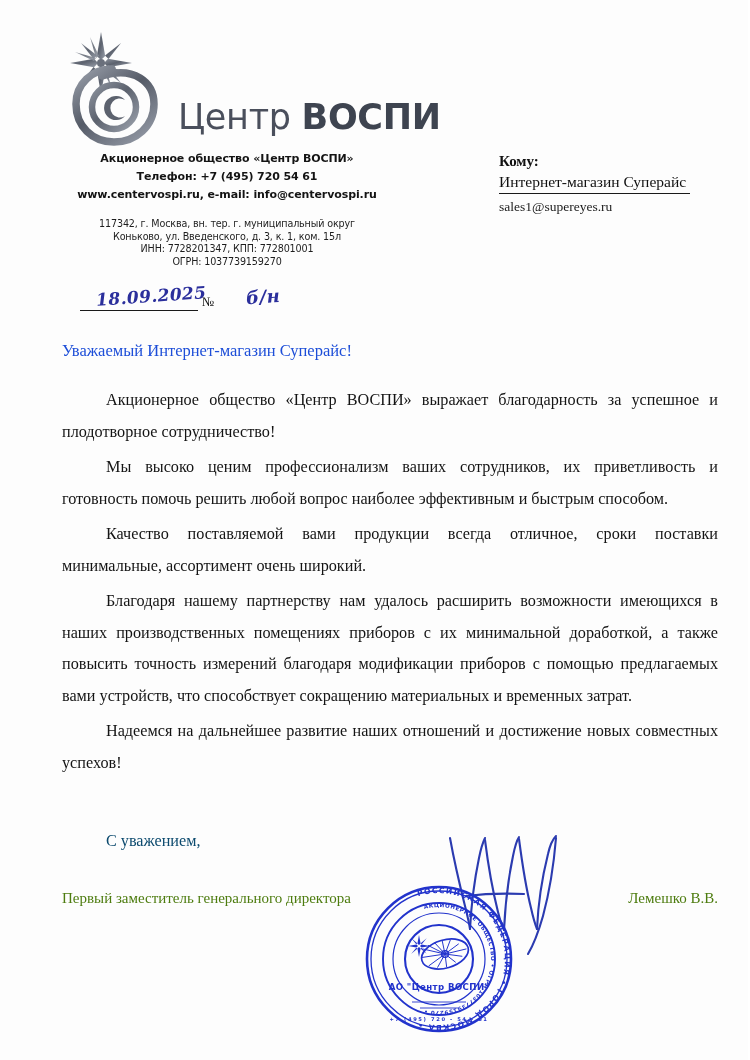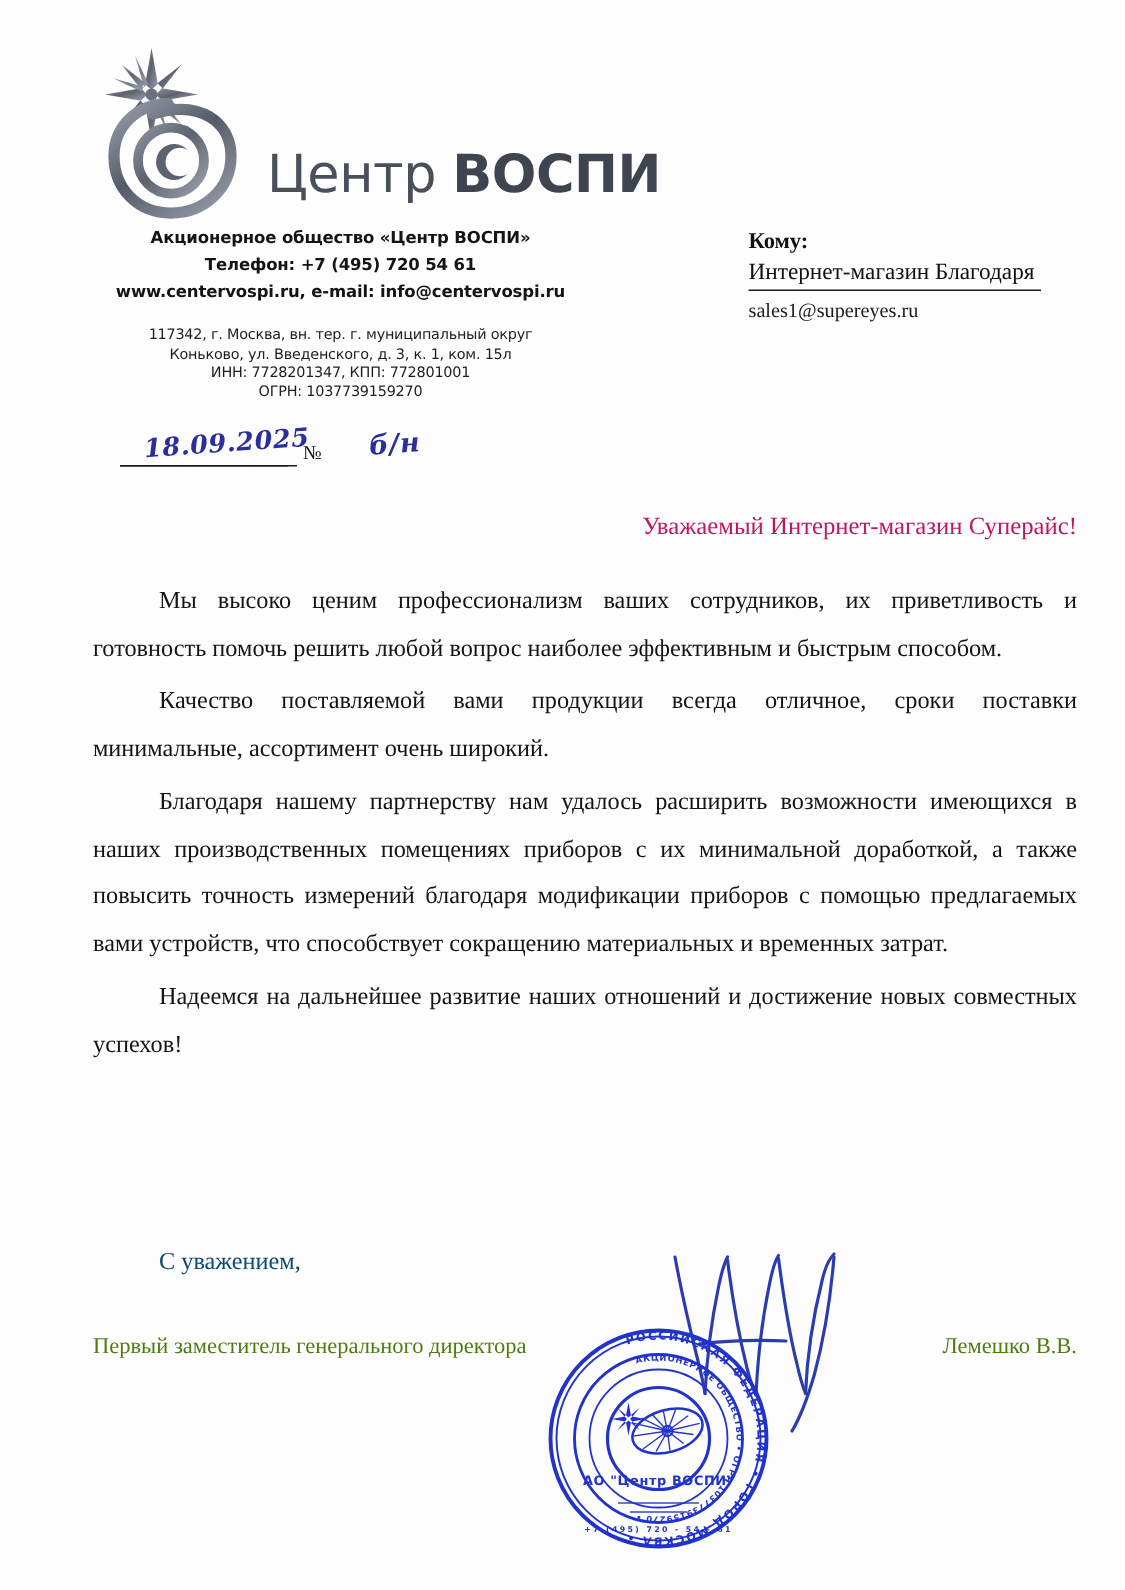--- a/index.html
+++ b/index.html
@@ -145,25 +145,25 @@
   }
 
   
   .body-wrap {
     position: absolute;
     left: 62px;
     top: 338px;
     width: 656px;
   }
   .salutation {
-    text-align: right;
+    text-align: left;
     font-size: 16.5px;
     line-height: 26px;
     margin-bottom: 21px;
-    color: #be185d;
+    color: #1d4ed8;
   }
   p.para {
     margin: 0 0 4px 0;
     font-size: 16.2px;
     line-height: 31.5px;
     text-align: justify;
     text-indent: 44px;
     color: #141414;
     hyphens: none;
   }
@@ -274,26 +274,27 @@
   <div class="date-line">
     <div class="rule rule-a"></div>
     <div class="rule rule-b"></div>
     <div class="hw hw-date">18.09.2025</div>
     <div class="no-mark">№</div>
     <div class="hw hw-num">б/н</div>
   </div>
 
   <div class="addressee">
     <div class="to-label">Кому:</div>
-    <div class="to-name">Интернет-магазин Благодаря</div>
+    <div class="to-name">Интернет-магазин Суперайс</div>
     <div class="to-email">sales1@supereyes.ru</div>
   </div>
 
   <div class="body-wrap">
     <div class="salutation">Уважаемый Интернет-магазин Суперайс!</div>
+    <p class="para">Акционерное общество «Центр ВОСПИ» выражает благодарность за успешное и плодотворное сотрудничество!</p>
     <p class="para">Мы высоко ценим профессионализм ваших сотрудников, их приветливость и готовность помочь решить любой вопрос наиболее эффективным и быстрым способом.</p>
     <p class="para">Качество поставляемой вами продукции всегда отличное, сроки поставки минимальные, ассортимент очень широкий.</p>
     <p class="para">Благодаря нашему партнерству нам удалось расширить возможности имеющихся в наших производственных помещениях приборов с их минимальной доработкой, а также повысить точность измерений благодаря модификации приборов с помощью предлагаемых вами устройств, что способствует сокращению материальных и временных затрат.</p>
     <p class="para">Надеемся на дальнейшее развитие наших отношений и достижение новых совместных успехов!</p>
   </div>
 
   <div class="closing">С уважением,</div>
 
   <div class="sign-row">
     <span class="sign-title">Первый заместитель генерального директора</span>

